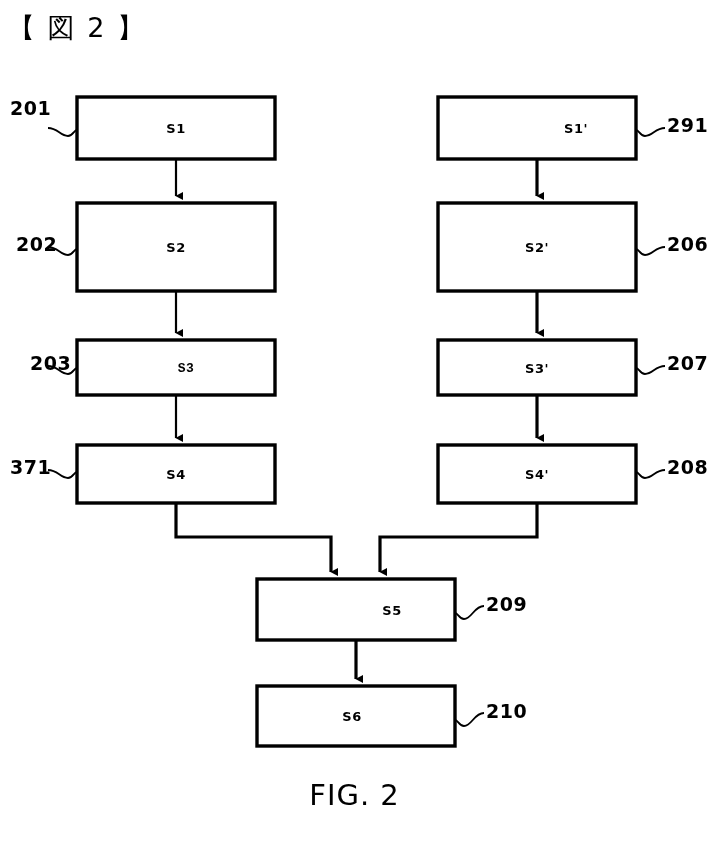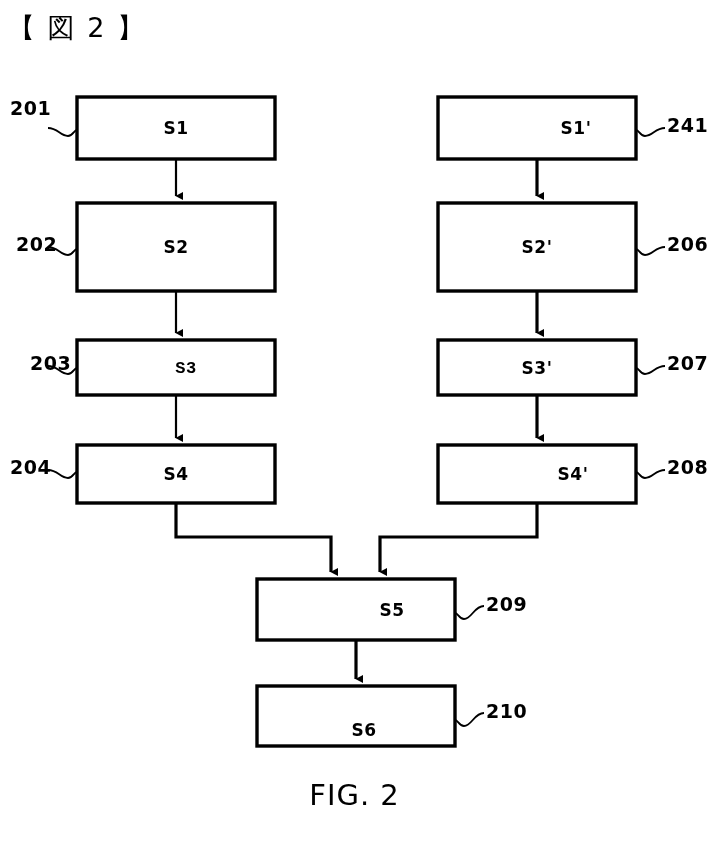--- a/index.html
+++ b/index.html
@@ -26,21 +26,21 @@
   }
   #diagram-canvas {
     position: absolute;
     left: 0;
     top: 0;
     width: 709px;
     height: 847px;
   }
   .box-label {
     position: absolute;
-    font-size: 17px;
+    font-size: 13px;
     font-weight: 600;
     text-align: center;
     white-space: nowrap;
     transform: translate(-50%, -50%);
     letter-spacing: 0.5px;
   }
   .ref-num {
     position: absolute;
     font-size: 19px;
     font-weight: 600;
@@ -115,31 +115,31 @@
 </svg>
 
 <div class="box-label" style="left:176px; top:128px;">S1</div>
 <div class="box-label" style="left:176px; top:247px;">S2</div>
 <div class="box-label" style="left:186px; top:368px;font-family:Liberation Mono, monospace;">S3</div>
 <div class="box-label" style="left:176px; top:474px;text-align:right;">S4</div>
 
 <div class="box-label" style="left:537px; top:128px;margin-left:39px;">S1'</div>
 <div class="box-label" style="left:537px; top:247px;">S2'</div>
 <div class="box-label" style="left:537px; top:368px;">S3'</div>
-<div class="box-label" style="left:537px; top:474px;margin-left:36px;">S4'</div>
+<div class="box-label" style="left:537px; top:474px;">S4'</div>
 
 <div class="box-label" style="left:356px; top:610px;margin-left:36px;">S5</div>
-<div class="box-label" style="left:364px; top:716px;margin-top:14px;">S6</div>
+<div class="box-label" style="left:352px; top:716px;">S6</div>
 
 <div class="ref-num" style="left:10px; top:108px;">201</div>
 <div class="ref-num" style="left:16px; top:244px;">202</div>
 <div class="ref-num" style="left:10px; top:363px;margin-left:20px;">203</div>
-<div class="ref-num" style="left:10px; top:467px;">204</div>
+<div class="ref-num" style="left:10px; top:467px;">371</div>
 
-<div class="ref-num right-side" style="left:667px; top:125px;">241</div>
+<div class="ref-num right-side" style="left:667px; top:125px;">291</div>
 <div class="ref-num right-side" style="left:667px; top:244px;">206</div>
 <div class="ref-num right-side" style="left:667px; top:363px;">207</div>
 <div class="ref-num right-side" style="left:667px; top:467px;">208</div>
 
 <div class="ref-num right-side" style="left:486px; top:604px;">209</div>
 <div class="ref-num right-side" style="left:486px; top:711px;">210</div>
 
 <div id="figure-caption">FIG. 2</div>
 
 </body></html>

